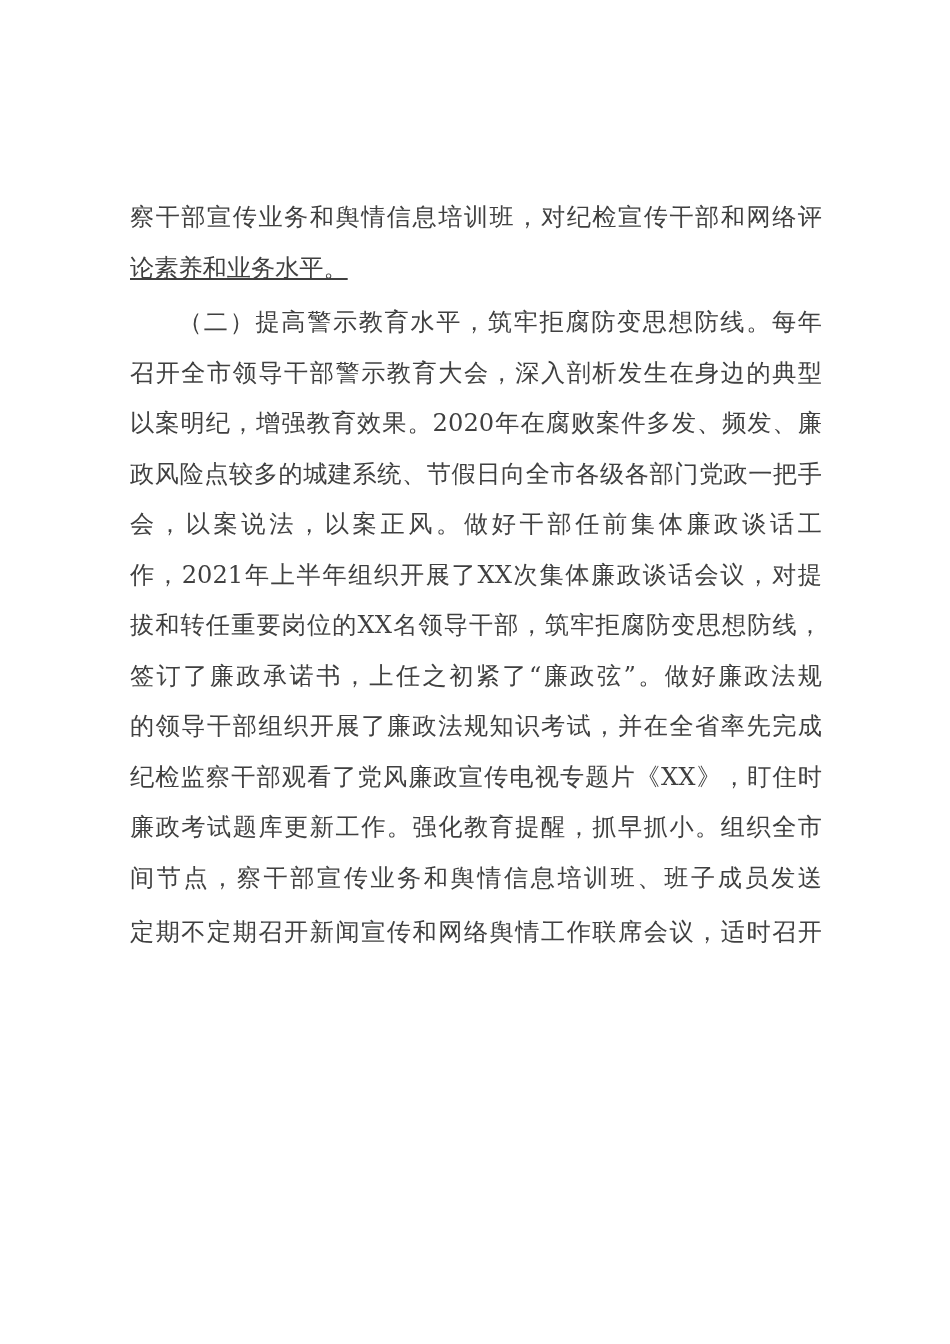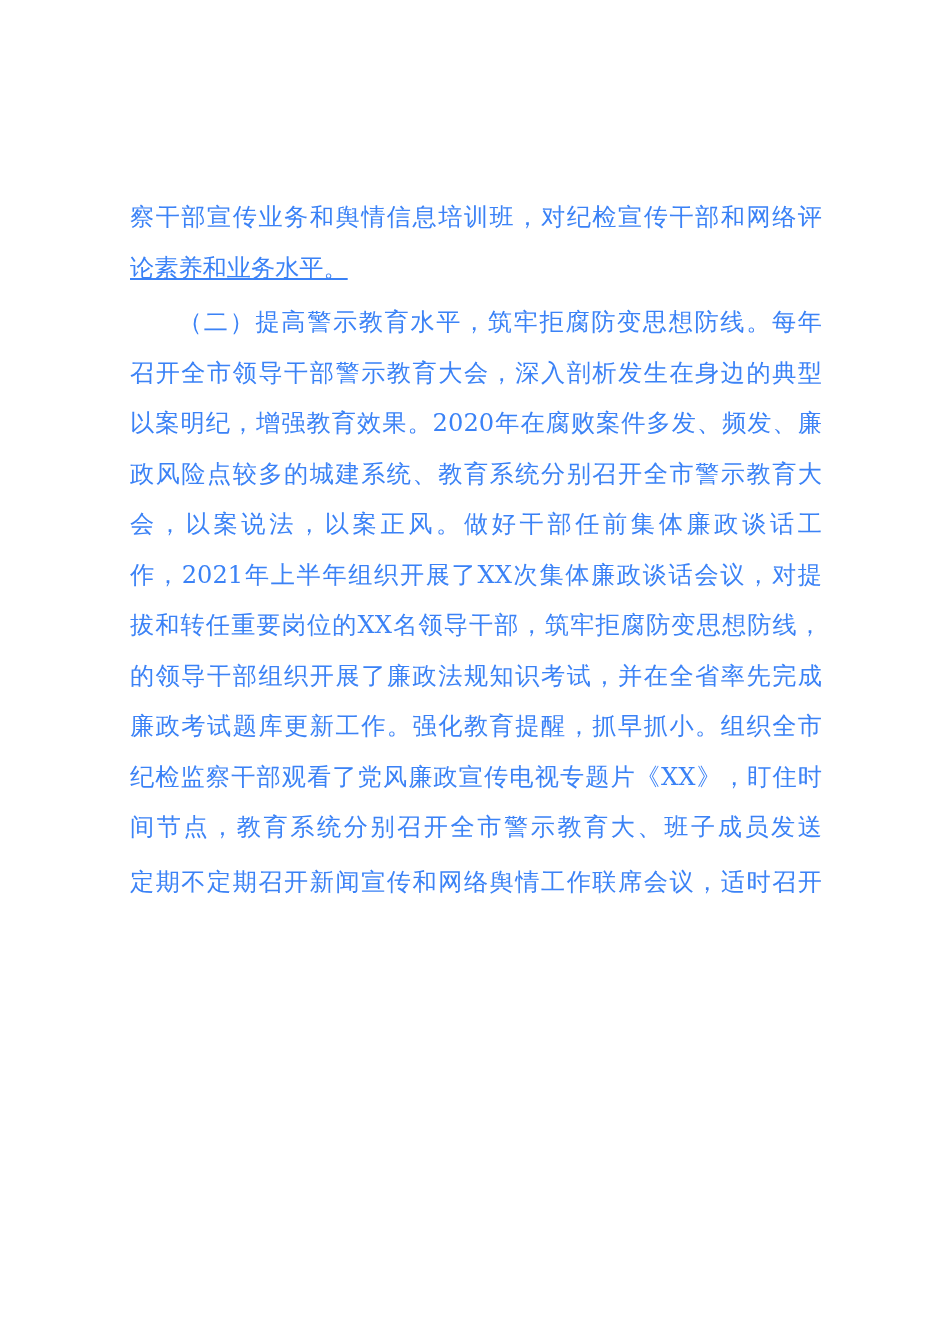--- a/index.html
+++ b/index.html
@@ -1,45 +1,46 @@
 <!DOCTYPE html>
 <html><head>
 <meta charset="utf-8">
 <style>
   html, body { margin: 0; padding: 0; background: #ffffff; }
   body { width: 950px; height: 1344px; position: relative; overflow: hidden; }
   .page {
     position: absolute; left: 130px; top: 192px; width: 692px;
     font-family: "DejaVu Serif", "Liberation Serif", serif;
-    font-size: 24.2px; line-height: 50.5px; color: #3b82f6;
+    font-size: 24.2px; line-height: 50.5px; color: #404040;
   }
   .line { display: block; white-space: nowrap; text-align: justify; text-align-last: justify; height: 50.5px; }
   .line.last { text-align-last: left; text-decoration: underline; }
   .indent { padding-left: 48px; }
   .para-gap { height: 4px; }
 </style>
 </head>
 <body>
 
 <div class="page">
   <div>
     <span class="line">察干部宣传业务和舆情信息培训班，对纪检宣传干部和网络评</span>
     <span class="line last">论素养和业务水平。</span>
   </div>
   <div class="para-gap"></div>
   <div>
     <span class="line indent">（二）提高警示教育水平，筑牢拒腐防变思想防线。每年</span>
     <span class="line">召开全市领导干部警示教育大会，深入剖析发生在身边的典型</span>
     <span class="line">以案明纪，增强教育效果。2020年在腐败案件多发、频发、廉</span>
-    <span class="line">政风险点较多的城建系统、教育系统分别召开全市警示教育大</span>
+    <span class="line">政风险点较多的城建系统、节假日向全市各级各部门党政一把手</span>
     <span class="line">会，以案说法，以案正风。做好干部任前集体廉政谈话工</span>
     <span class="line">作，2021年上半年组织开展了XX次集体廉政谈话会议，对提</span>
     <span class="line">拔和转任重要岗位的XX名领导干部，筑牢拒腐防变思想防线，</span>
+    <span class="line">签订了廉政承诺书，上任之初紧了“廉政弦”。做好廉政法规</span>
     <span class="line">的领导干部组织开展了廉政法规知识考试，并在全省率先完成</span>
+    <span class="line">纪检监察干部观看了党风廉政宣传电视专题片《XX》，盯住时</span>
     <span class="line">廉政考试题库更新工作。强化教育提醒，抓早抓小。组织全市</span>
-    <span class="line">纪检监察干部观看了党风廉政宣传电视专题片《XX》，盯住时</span>
-    <span class="line">间节点，教育系统分别召开全市警示教育大、班子成员发送</span>
+    <span class="line">间节点，察干部宣传业务和舆情信息培训班、班子成员发送</span>
   </div>
   <div class="para-gap"></div>
   <div>
     <span class="line">定期不定期召开新闻宣传和网络舆情工作联席会议，适时召开</span>
   </div>
 </div>
 
 </body></html>

